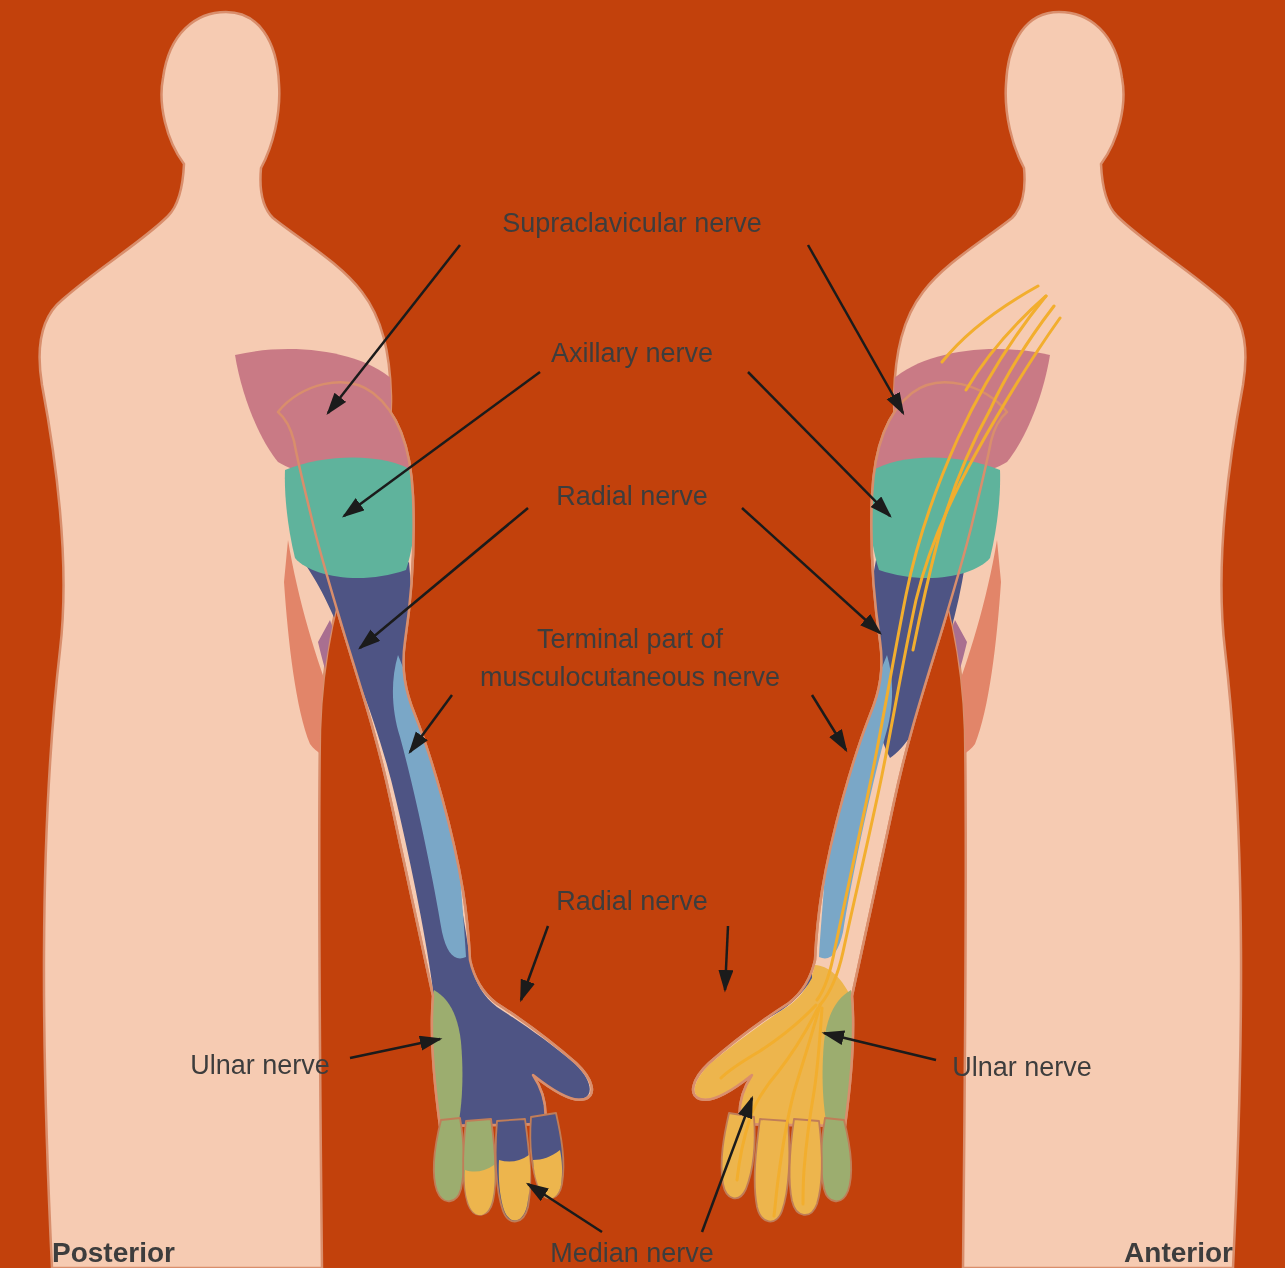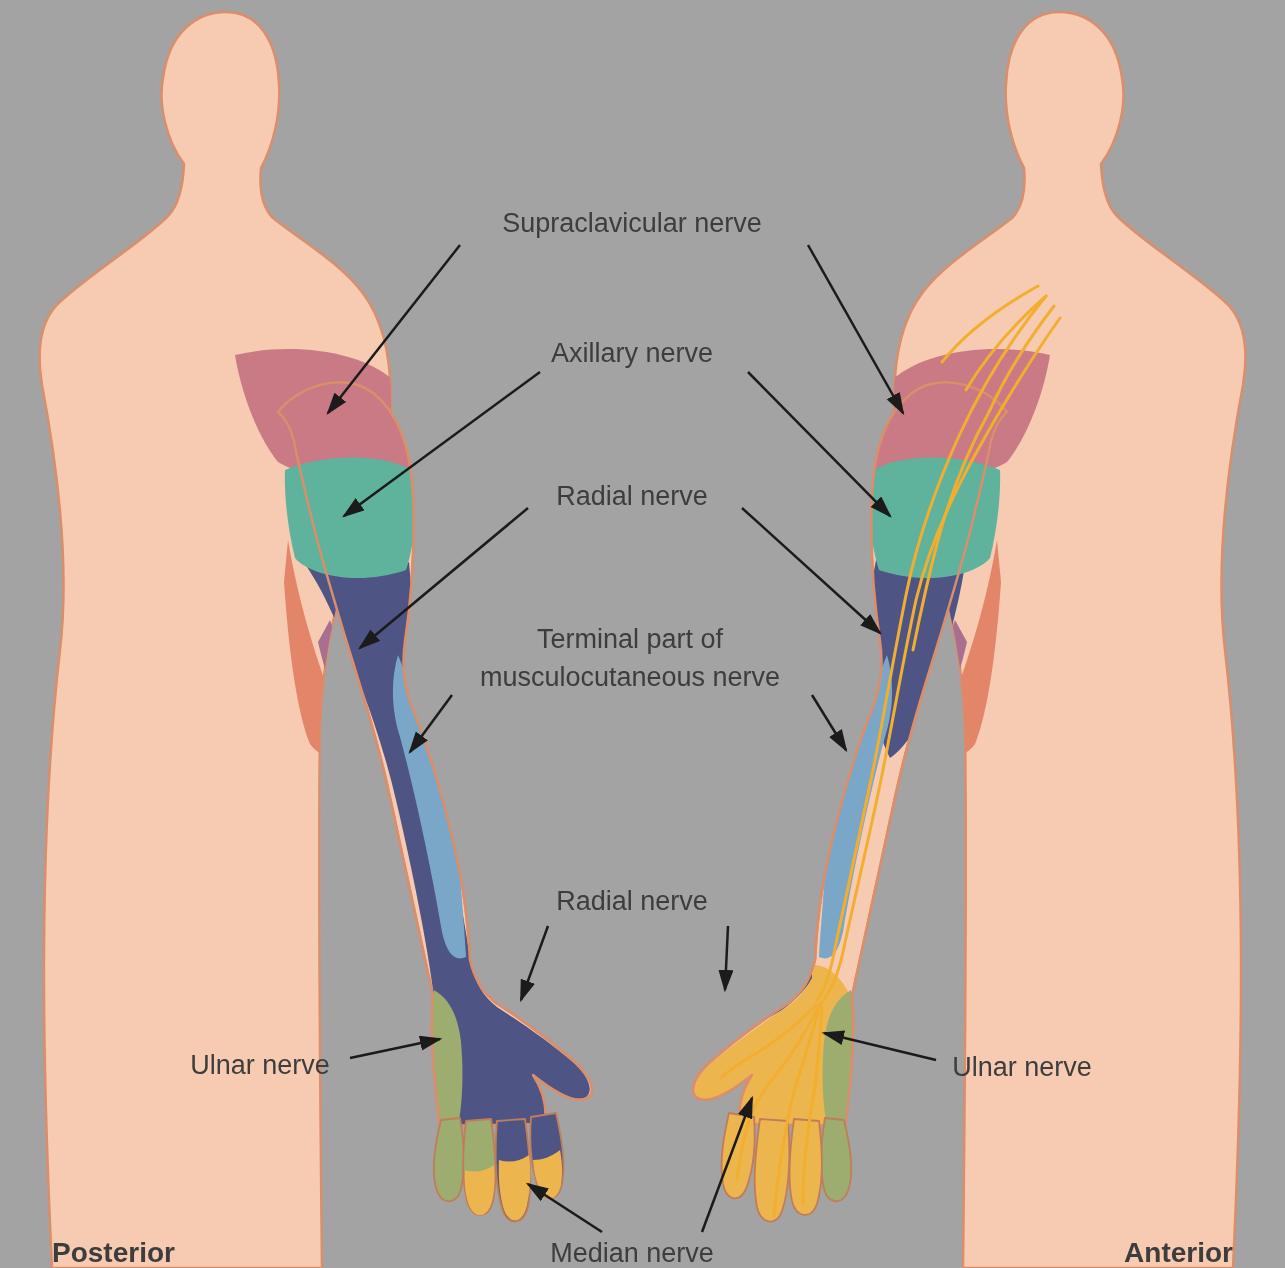--- a/index.html
+++ b/index.html
@@ -1,16 +1,16 @@
 <!DOCTYPE html>
 <html><head>
 <meta charset="utf-8">
 <style>
   html,body{margin:0;padding:0;background:#ffffff;}
-  .canvas{position:relative;width:1285px;height:1268px;background:#a3a3a3;overflow:hidden;
+  .canvas{position:relative;width:1285px;height:1268px;background:#c2410c;overflow:hidden;
           font-family:"Liberation Sans",sans-serif;}
   svg{display:block;}
   svg text{font-family:"Liberation Sans",sans-serif;font-size:27px;}
   .caption{font-weight:bold;font-size:28px;}
   .skin{stroke:#d98e6c;stroke-width:2.5;stroke-linejoin:round;}
   .restroke{fill:none;stroke:#d98e6c;stroke-width:2.5;stroke-linejoin:round;}
   .region{stroke:none;}
   .finger{stroke:#c07d58;stroke-width:1.8;stroke-linejoin:round;}
   .nerve{fill:none;stroke-width:3;stroke-linecap:round;}
   .arrow{fill:none;stroke-width:2.5;}

